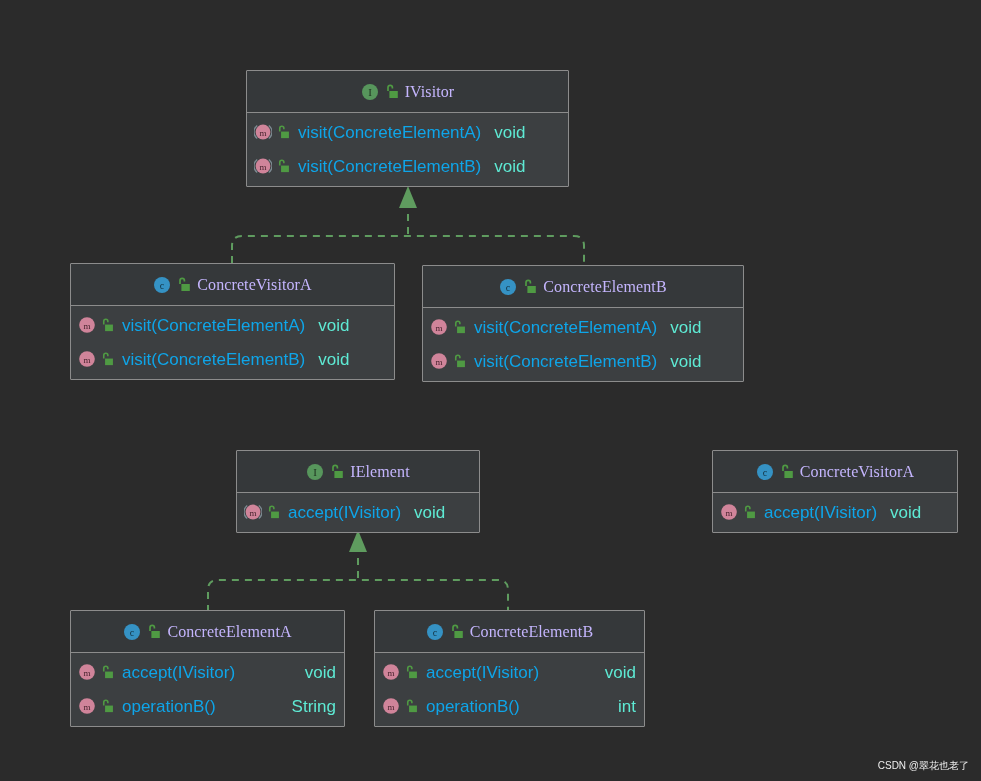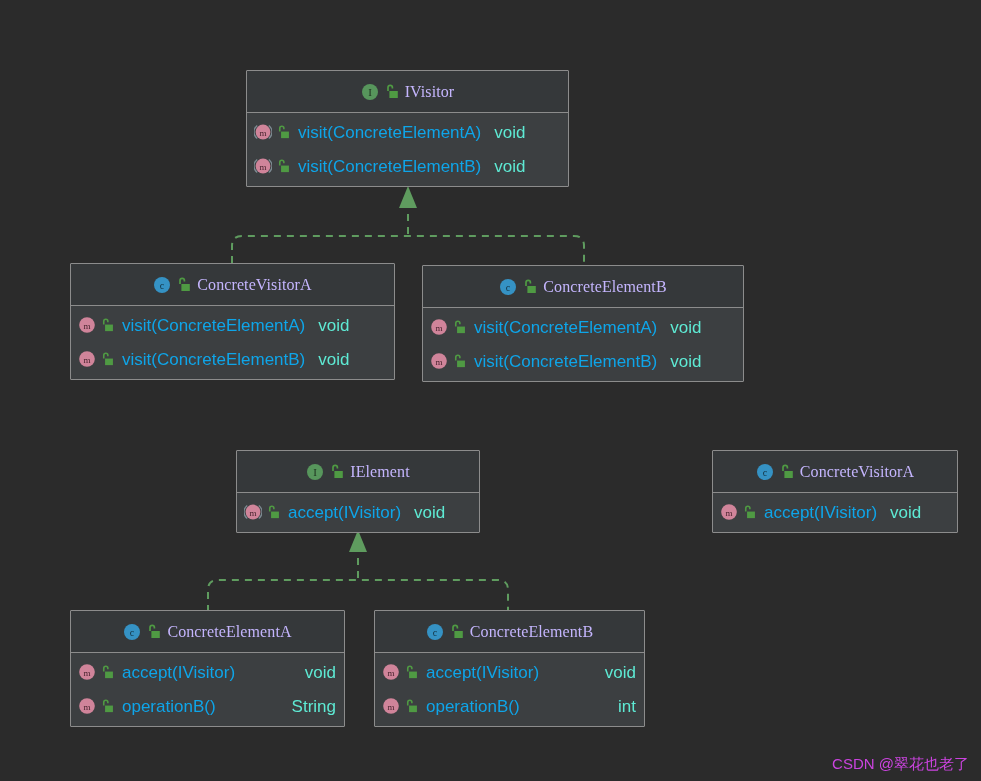--- a/index.html
+++ b/index.html
@@ -92,22 +92,22 @@
     flex: none;
     line-height: 0;
   }
   .icon svg { display: block; }
 
   
   .watermark {
     position: absolute;
     right: 12px;
     bottom: 10px;
-    color: #d946ef;
-    font-size: 15px;
+    color: #ffffff;
+    font-size: 10px;
     line-height: 1;
     opacity: 0.92;
     white-space: nowrap;
   }
 </style>
 </head>
 <body>
 
 <div id="canvas">
 

